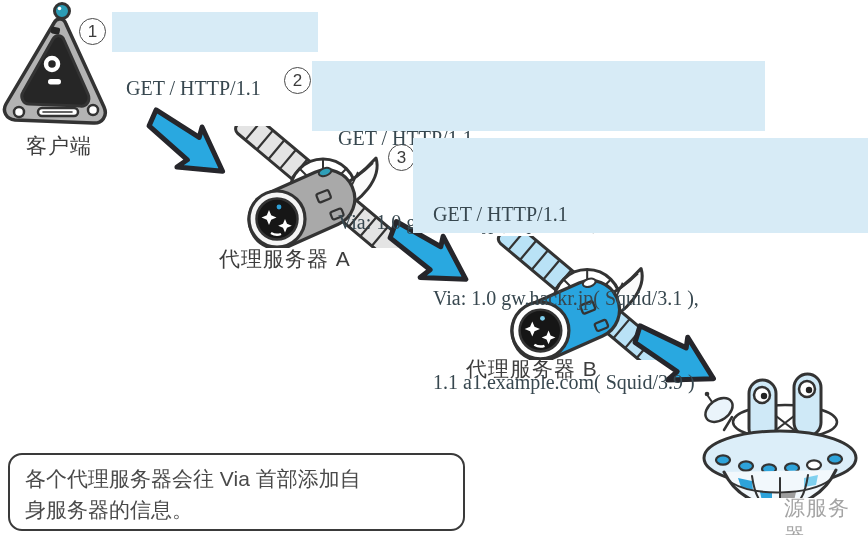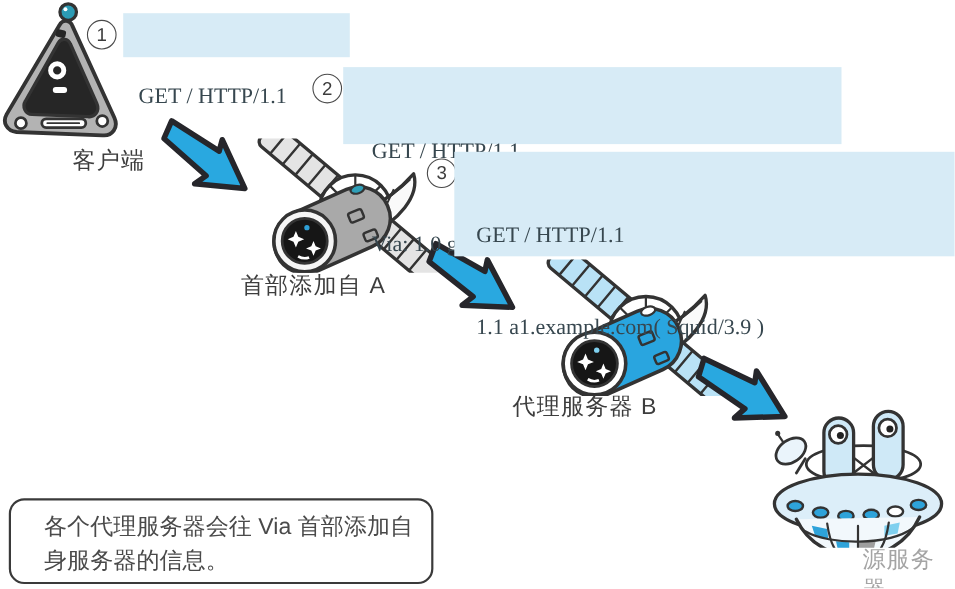--- a/index.html
+++ b/index.html
@@ -18,28 +18,28 @@
   
   .stepnum{position:absolute;width:27px;height:27px;border:1.6px solid #4a4a4a;border-radius:50%;
            display:flex;align-items:center;justify-content:center;font-size:17px;color:#3c3c3c;
            background:#fff;}
   #num1{left:79px;top:18px;}
   #num2{left:284px;top:67px;}
   #num3{left:388px;top:144px;}
 
   
   .nodelabel{position:absolute;font-size:21px;color:#3d3d3d;letter-spacing:1px;}
-  #label-client{left:26px;top:132px;margin-left:40px;}
+  #label-client{left:26px;top:132px;}
   #label-proxy-a{left:219px;top:245px;}
   #label-proxy-b{left:466px;top:355px;}
   #label-origin{left:784px;top:494px;color:#8e8e8e;opacity:.8;}
 
   
-  .note{position:absolute;left:8px;top:453px;width:386px;height:78px;border:2px solid #3a3a3a;
-        border-radius:14px;background:#fff;padding:8px 15px 0 30px;font-size:21px;line-height:31px;
+  .note{position:absolute;left:8px;top:453px;width:457px;height:78px;border:2px solid #3a3a3a;
+        border-radius:14px;background:#fff;padding:8px 15px 0 15px;font-size:21px;line-height:31px;
         color:#4a4a4a;}
 
   
   .arrow{position:absolute;width:100px;height:54px;}
   #arrow1{left:136px;top:118px;transform:rotate(37deg);}
   #arrow2{left:378px;top:228px;transform:rotate(34deg);}
   #arrow3{left:624px;top:330px;transform:rotate(30deg);}
 
   
   .art{position:absolute;}
@@ -174,25 +174,26 @@
 
   <div id="box1" class="reqbox">
     <div>GET / HTTP/1.1</div>
   </div>
   <div id="box2" class="reqbox">
     <div>GET / HTTP/1.1</div>
     <div>Via: 1.0 gw.hackr.jp( Squid/3.1 )</div>
   </div>
   <div id="box3" class="reqbox">
     <div>GET / HTTP/1.1</div>
+    <div>Via: 1.0 gw.hackr.jp( Squid/3.1 ),</div>
     <div>1.1 a1.example.com( Squid/3.9 )</div>
   </div>
 
   <div id="label-client" class="nodelabel">客户端</div>
-  <div id="label-proxy-a" class="nodelabel">首部添加自 A</div>
+  <div id="label-proxy-a" class="nodelabel">代理服务器 A</div>
   <div id="label-proxy-b" class="nodelabel">代理服务器 B</div>
   <div id="label-origin" class="nodelabel">源服务器</div>
 
   <div class="note">
     <div>各个代理服务器会往 Via 首部添加自</div>
     <div>身服务器的信息。</div>
   </div>
 
 </div>
 

